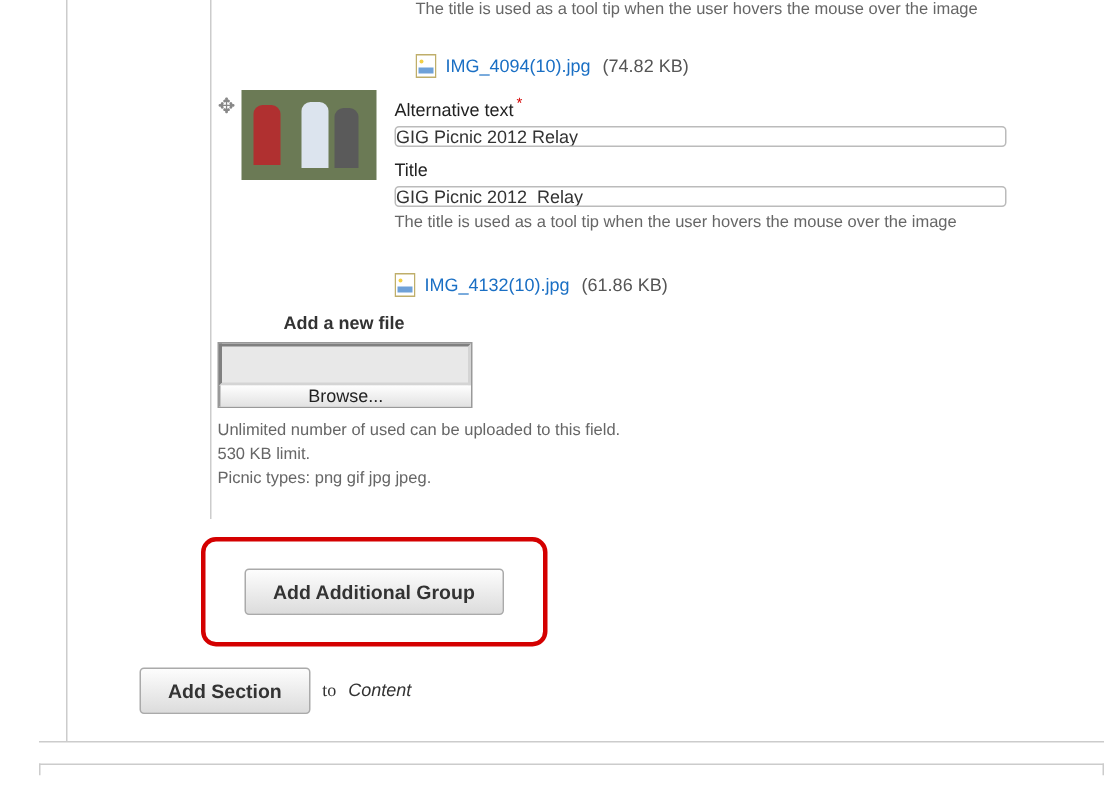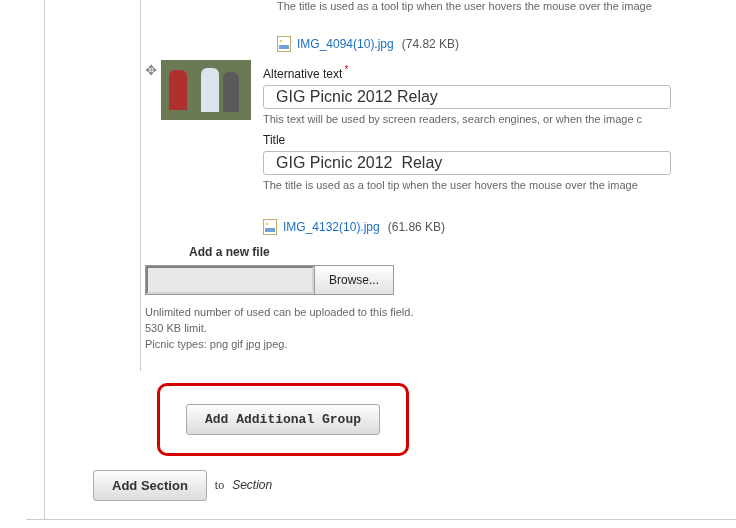--- a/index.html
+++ b/index.html
@@ -25,26 +25,26 @@
   .field-block {
     padding: 4px 0 4px 0;
   }
   .label-row label {
     font-weight: normal;
     color: #222;
   }
   .req-star { color: #d40000; font-size: 10px; vertical-align: super; margin-left: 2px; }
   input.text-input {
     width: 408px;
-    height: 24px;
+    height: 14px;
     border: 1px solid #bbb;
     border-radius: 3px;
-    padding: 2px 12px;
+    padding: 2px 0;
     font-family: inherit;
-    font-size: 16px;
+    font-size: 12px;
     color: #333;
     margin-top: 4px;
     background: linear-gradient(#fff,#fff);
   }
   .help-text {
     color: #666;
     font-size: 11px;
     margin-top: 4px;
   }
   .file-row {
@@ -105,20 +105,21 @@
   .section-label-add {
     padding: 10px 0 6px 4px;
     font-weight: bold;
     margin-left: 44px;
   }
   .file-picker {
     display: inline-flex;
     align-items: stretch;
     border: 1px solid #999;
     margin-left: 4px;
+    flex-direction: column;
   }
   .file-picker .path-box {
     width: 168px;
     height: 28px;
     background: #e8e8e8;
     border: 2px inset #d4d4d4;
   }
   .file-picker .browse-btn {
     font-family: inherit;
     font-size: 12px;
@@ -134,22 +135,21 @@
     font-size: 11px;
     padding: 8px 0 0 4px;
     line-height: 1.45;
   }
 
   .red-callout {
     border: 3px solid #d40000;
     border-radius: 10px;
     display: inline-block;
     padding: 18px 26px;
-    margin: 12px 0 14px 112px;
-    font-family: Liberation Mono, monospace;
+    margin: 12px 0 14px 89px;
   }
   .btn-3d {
     font-family: inherit;
     font-size: 13px;
     font-weight: bold;
     color: #333;
     padding: 7px 18px;
     background: linear-gradient(#fdfdfd, #dcdcdc);
     border: 1px solid #aaa;
     border-radius: 3px;
@@ -205,21 +205,20 @@
       <div class="drag-handle">✥</div>
       <div class="thumb">
           <span class="p3"></span>
         </div>
       <div class="media-fields">
         <div class="field-block">
           <div class="label-row">
             <label>Alternative text</label><span class="req-star">*</span>
           </div>
           <input type="text" class="text-input" value="GIG Picnic 2012 Relay" style="">
-          <div class="help-text">This text will be used by screen readers, search engines, or when the image c</div>
         </div>
         <div class="field-block">
           <div class="label-row">
             <label>Title</label>
           </div>
           <input type="text" class="text-input" value="GIG Picnic 2012  Relay" style="">
           <div class="help-text">The title is used as a tool tip when the user hovers the mouse over the image</div>
         </div>
         <div class="file-row">
           <span class="file-icon">
@@ -249,19 +248,19 @@
 
   </div>
 
   <div class="red-callout">
     <button class="btn-3d">Add Additional Group</button>
   </div>
 
   <div class="add-section-row">
     <button class="btn-3d">Add Section</button>
     <span class="to-text">to</span>
-    <span class="content-ital">Section</span>
+    <span class="content-ital">Content</span>
   </div>
 
 </div>
 
 <div class="bottom-rule"></div>
 <div class="bottom-box"></div>
 
 </body></html>

